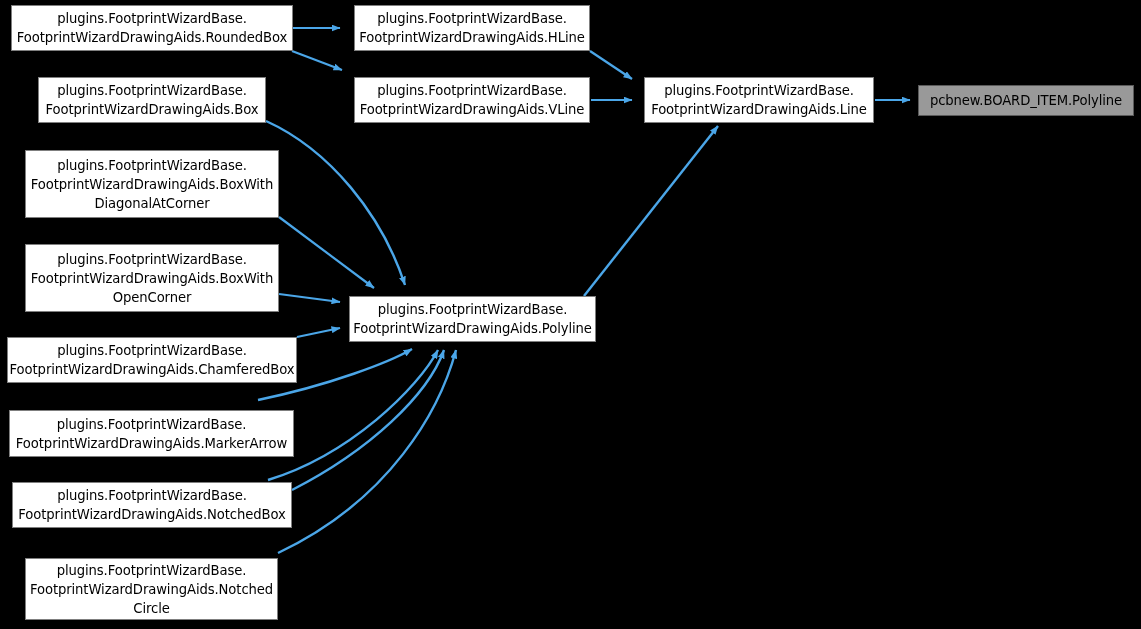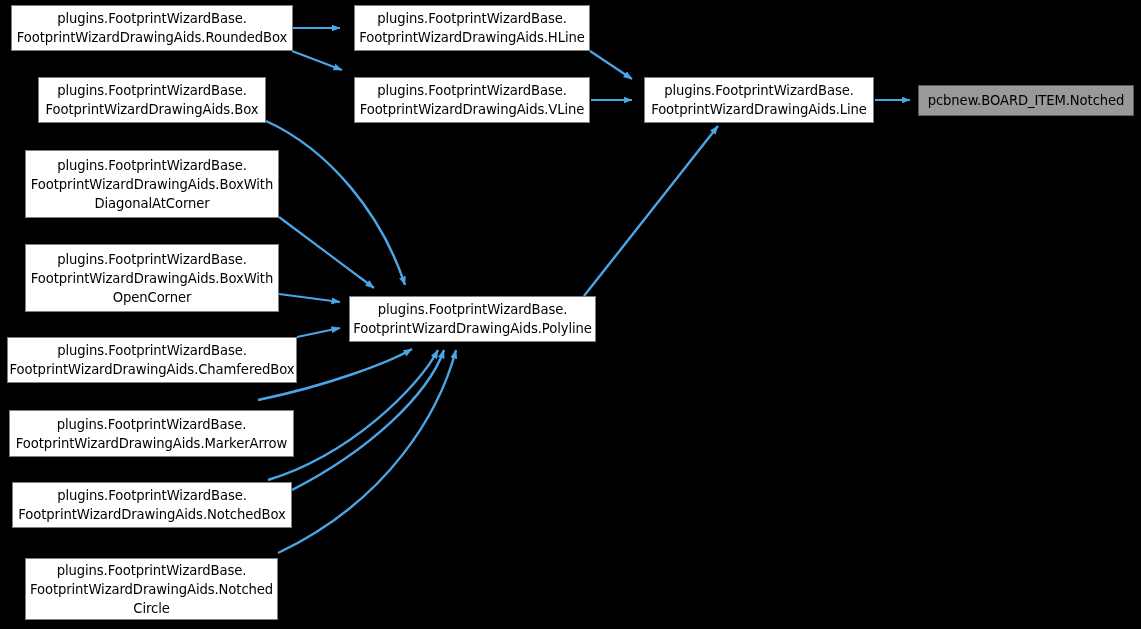--- a/index.html
+++ b/index.html
@@ -106,21 +106,21 @@
   </div>
   <div class="node" style="left: 354px; top: 77px; width: 236px; height: 46px;">
     <span class="node-label">plugins.FootprintWizardBase.
 FootprintWizardDrawingAids.VLine</span>
   </div>
   <div class="node" style="left: 644px; top: 77px; width: 230px; height: 46px;">
     <span class="node-label">plugins.FootprintWizardBase.
 FootprintWizardDrawingAids.Line</span>
   </div>
   <div class="node external" style="left: 918px; top: 85px; width: 216px; height: 31px;">
-    <span class="node-label">pcbnew.BOARD_ITEM.Notched</span>
+    <span class="node-label">pcbnew.BOARD_ITEM.Polyline</span>
   </div>
   <div class="node" style="left: 25px; top: 150px; width: 254px; height: 68px;">
     <span class="node-label">plugins.FootprintWizardBase.
 FootprintWizardDrawingAids.BoxWith
 DiagonalAtCorner</span>
   </div>
   <div class="node" style="left: 25px; top: 244px; width: 254px; height: 68px;">
     <span class="node-label">plugins.FootprintWizardBase.
 FootprintWizardDrawingAids.BoxWith
 OpenCorner</span>

